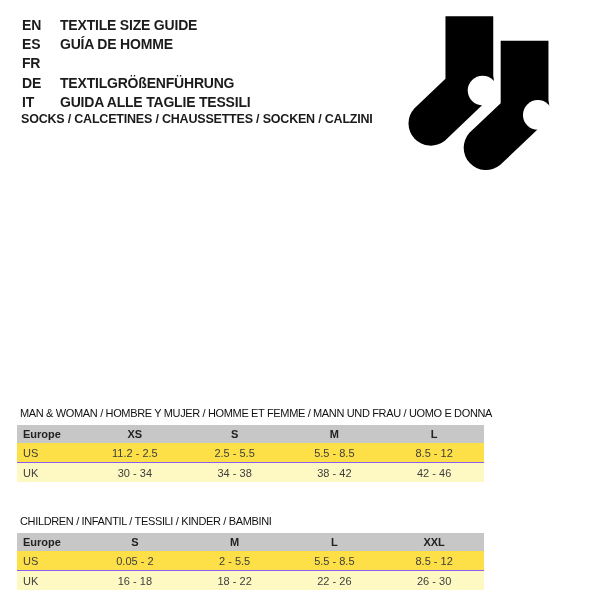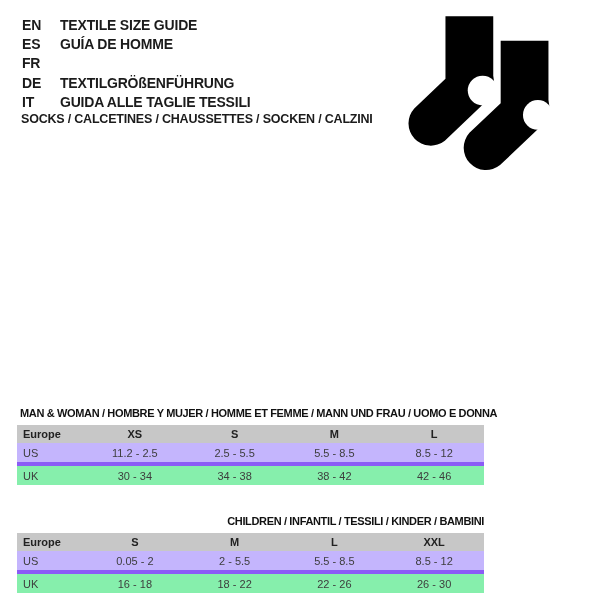--- a/index.html
+++ b/index.html
@@ -33,27 +33,26 @@
 
   
   .socks-art { position: absolute; left: 404px; top: 12px; }
 
   
   .size-section { position: absolute; left: 17px; width: 467px; }
   .size-section.adult { top: 405px; }
   .size-section.child { top: 513px; }
 
   .table-title {
-    font-weight: bold; font-size: 11px;
+    font-weight: normal; font-size: 11px;
     letter-spacing: -0.35px;
     line-height: 16px;
     margin: 0 0 4px 3px;
     white-space: nowrap;
     color: #111;
-    text-align: right;
   }
 
   table.size-table {
     border-collapse: collapse;
     table-layout: fixed;
     width: 467px;
     font-size: 11px;
   }
   table.size-table col.c-region { width: 68px; }
   table.size-table th {
@@ -67,22 +66,22 @@
   table.size-table td {
     height: 19px;
     text-align: center;
     color: #3d3d3d;
     padding: 0;
   }
   table.size-table th:first-child,
   table.size-table td:first-child {
     text-align: left; padding-left: 6px;
   }
-  table.size-table tr.row-us td { background: #c4b5fd; border-bottom: 4px solid #8b5cf6; }
-  table.size-table tr.row-uk td { background: #86efac; }
+  table.size-table tr.row-us td { background: #fde047; border-bottom: 1px solid #8b5cf6; }
+  table.size-table tr.row-uk td { background: #fef9c3; }
 </style>
 </head>
 <body>
 
 <div class="lang-block">
   <div class="lang-row">
     <span class="lang-code">EN</span>
     <span class="lang-title">TEXTILE SIZE GUIDE</span>
   </div>
   <div class="lang-row">

